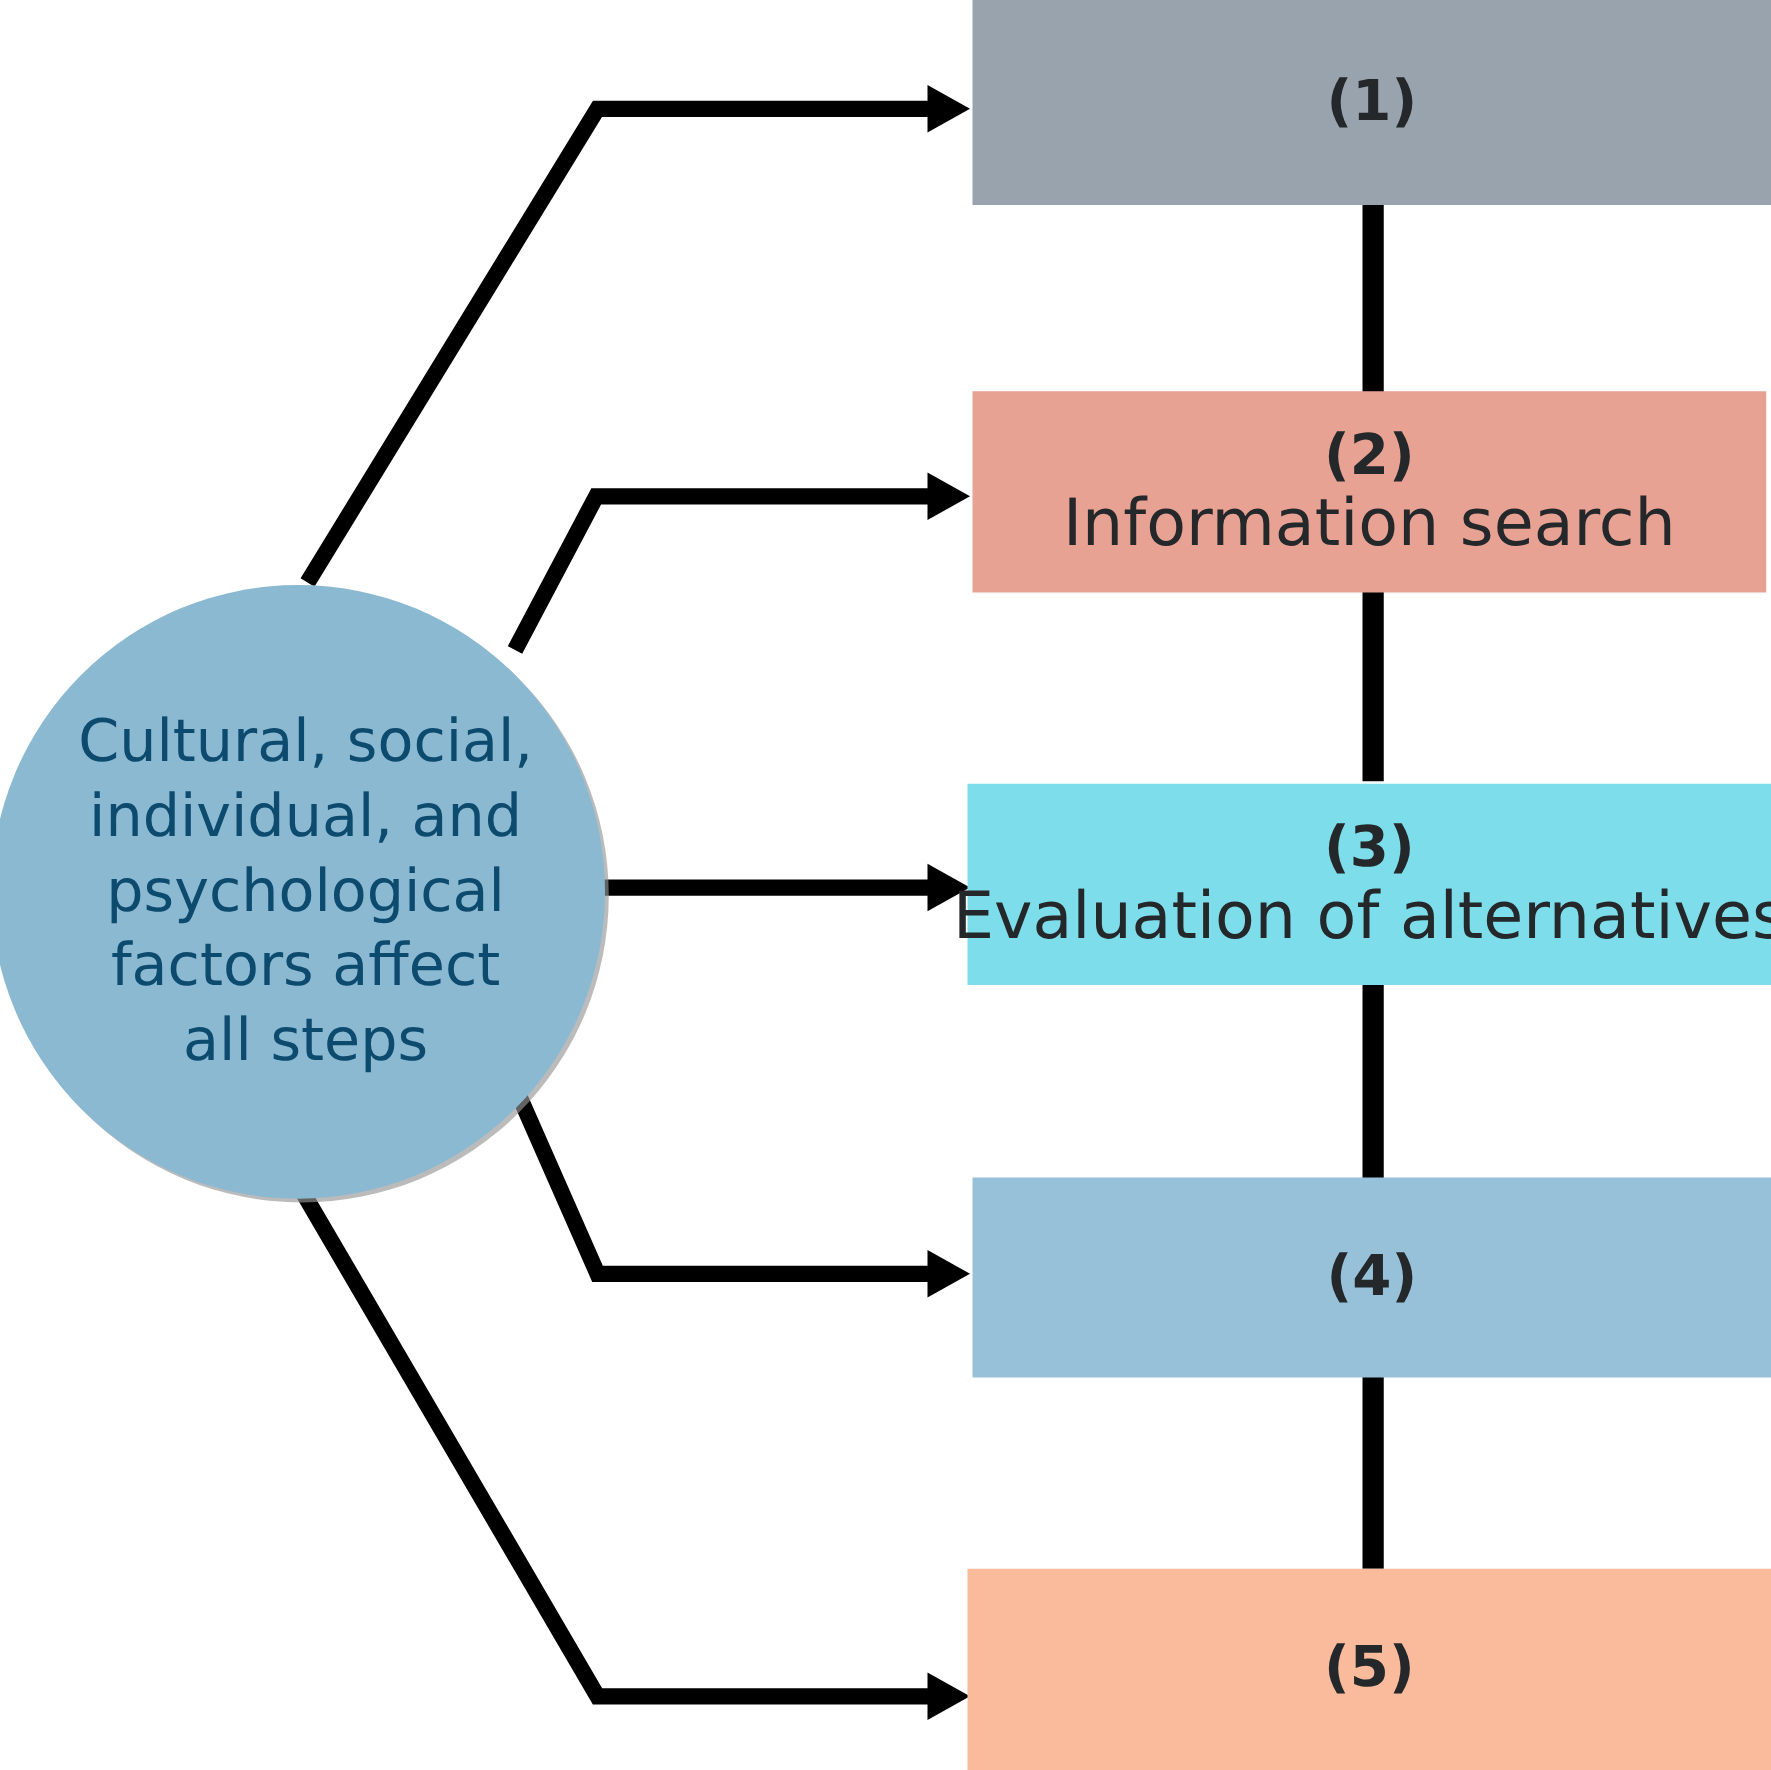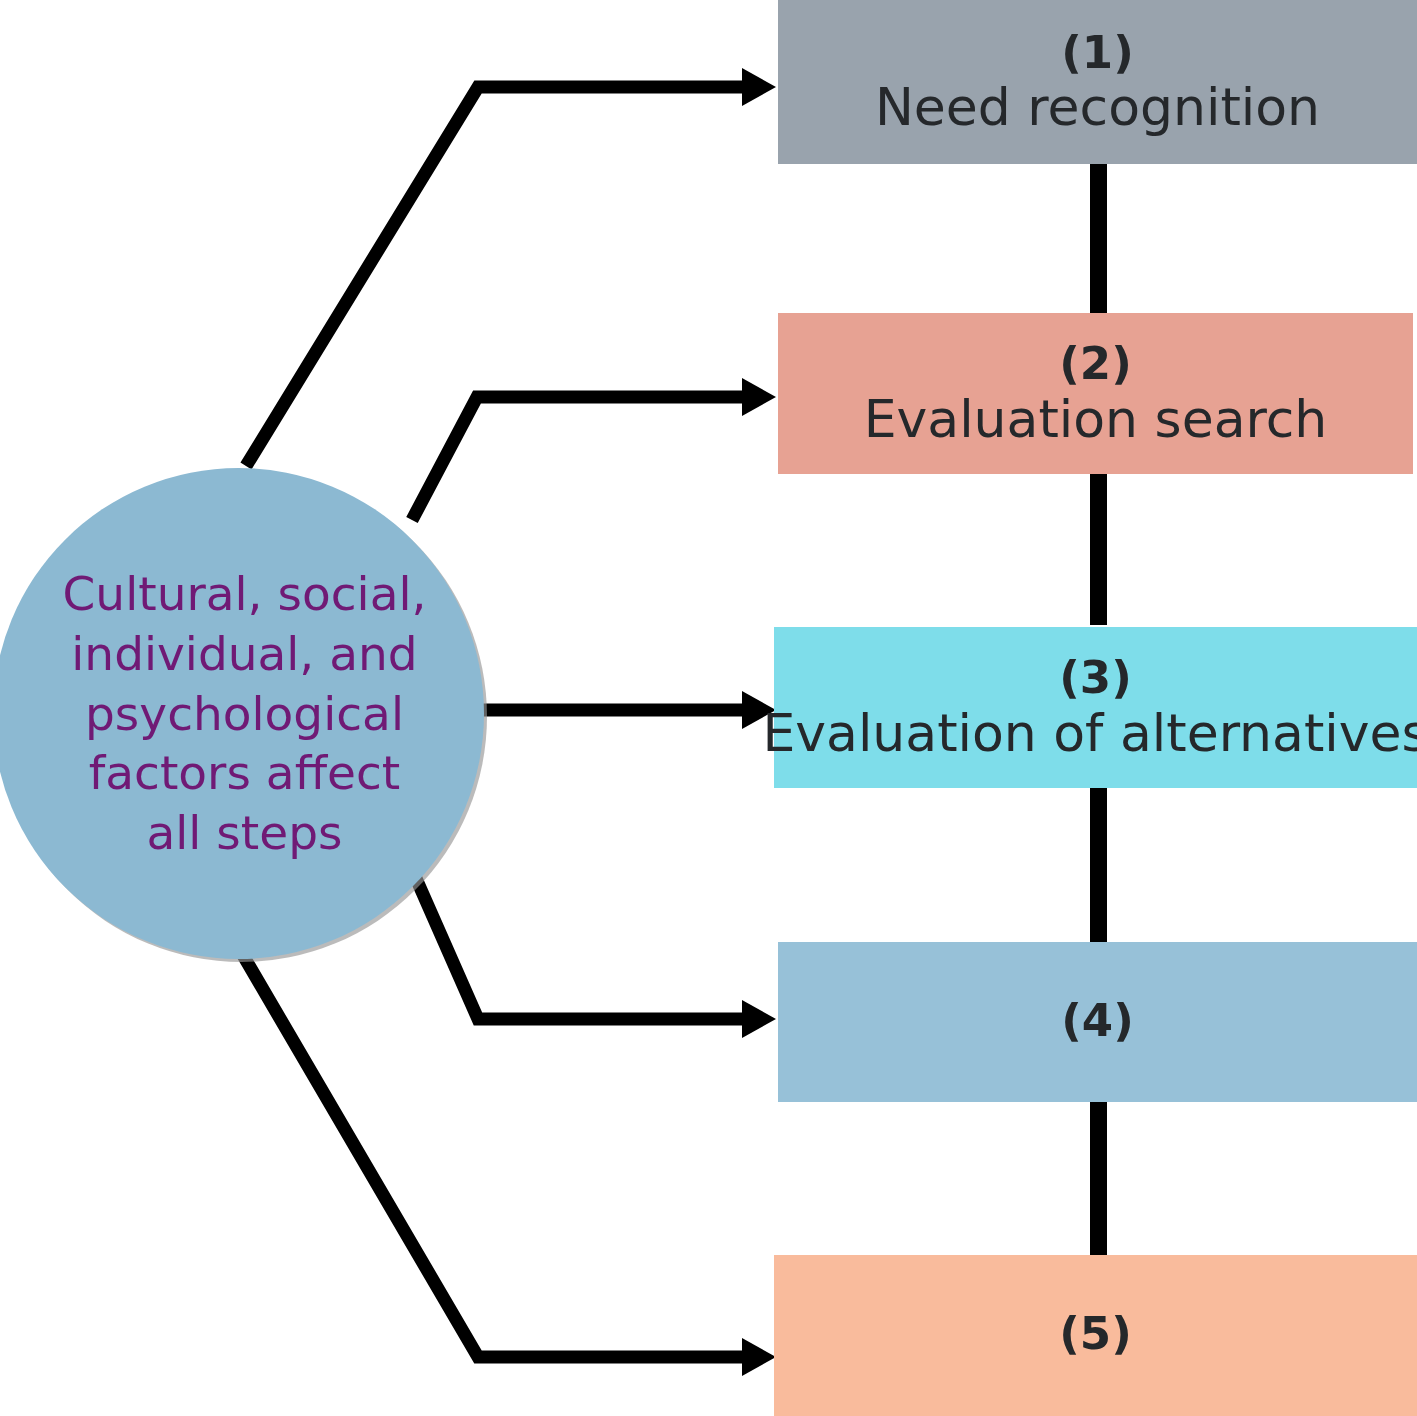--- a/index.html
+++ b/index.html
@@ -55,21 +55,21 @@
     background: #8cb9d2;
     box-shadow: 3px 3px 0 0 rgba(150,150,150,0.65);
     display: flex;
     align-items: center;
     justify-content: center;
     text-align: center;
   }
   #factors-text {
     font-size: 47px;
     line-height: 1.27;
-    color: #701a75;
+    color: #0c4a6e;
     padding: 0 34px 0 46px;
     font-weight: 400;
   }
 </style>
 </head>
 <body>
 
 <div id="stage">
 
   <svg id="wires" viewBox="0 0 1417 1416" width="1417" height="1416" xmlns="http://www.w3.org/2000/svg">
@@ -104,26 +104,25 @@
       <polygon points="742,1338 776,1357 742,1376" fill="#000000"></polygon>
     </g>
   </svg>
 
   <div id="factors-circle">
     <div id="factors-text">Cultural, social,<br>individual, and<br>psychological<br>factors affect<br>all steps</div>
   </div>
 
   <div class="step-box" style="left:778px; top:0px; width:639px; height:164px; background:#99a3ad;">
     <div class="step-num">(1)</div>
-    <div class="step-label">Need recognition</div>
   </div>
 
   <div class="step-box" style="left:778px; top:313px; width:635px; height:161px; background:#e7a293;">
     <div class="step-num">(2)</div>
-    <div class="step-label">Evaluation search</div>
+    <div class="step-label">Information search</div>
   </div>
 
   <div class="step-box" style="left:774px; top:627px; width:643px; height:161px; background:#7eddea;">
     <div class="step-num">(3)</div>
     <div class="step-label">Evaluation of alternatives</div>
   </div>
 
   <div class="step-box" style="left:778px; top:942px; width:639px; height:160px; background:#97c1d8;">
     <div class="step-num">(4)</div>
   </div>

